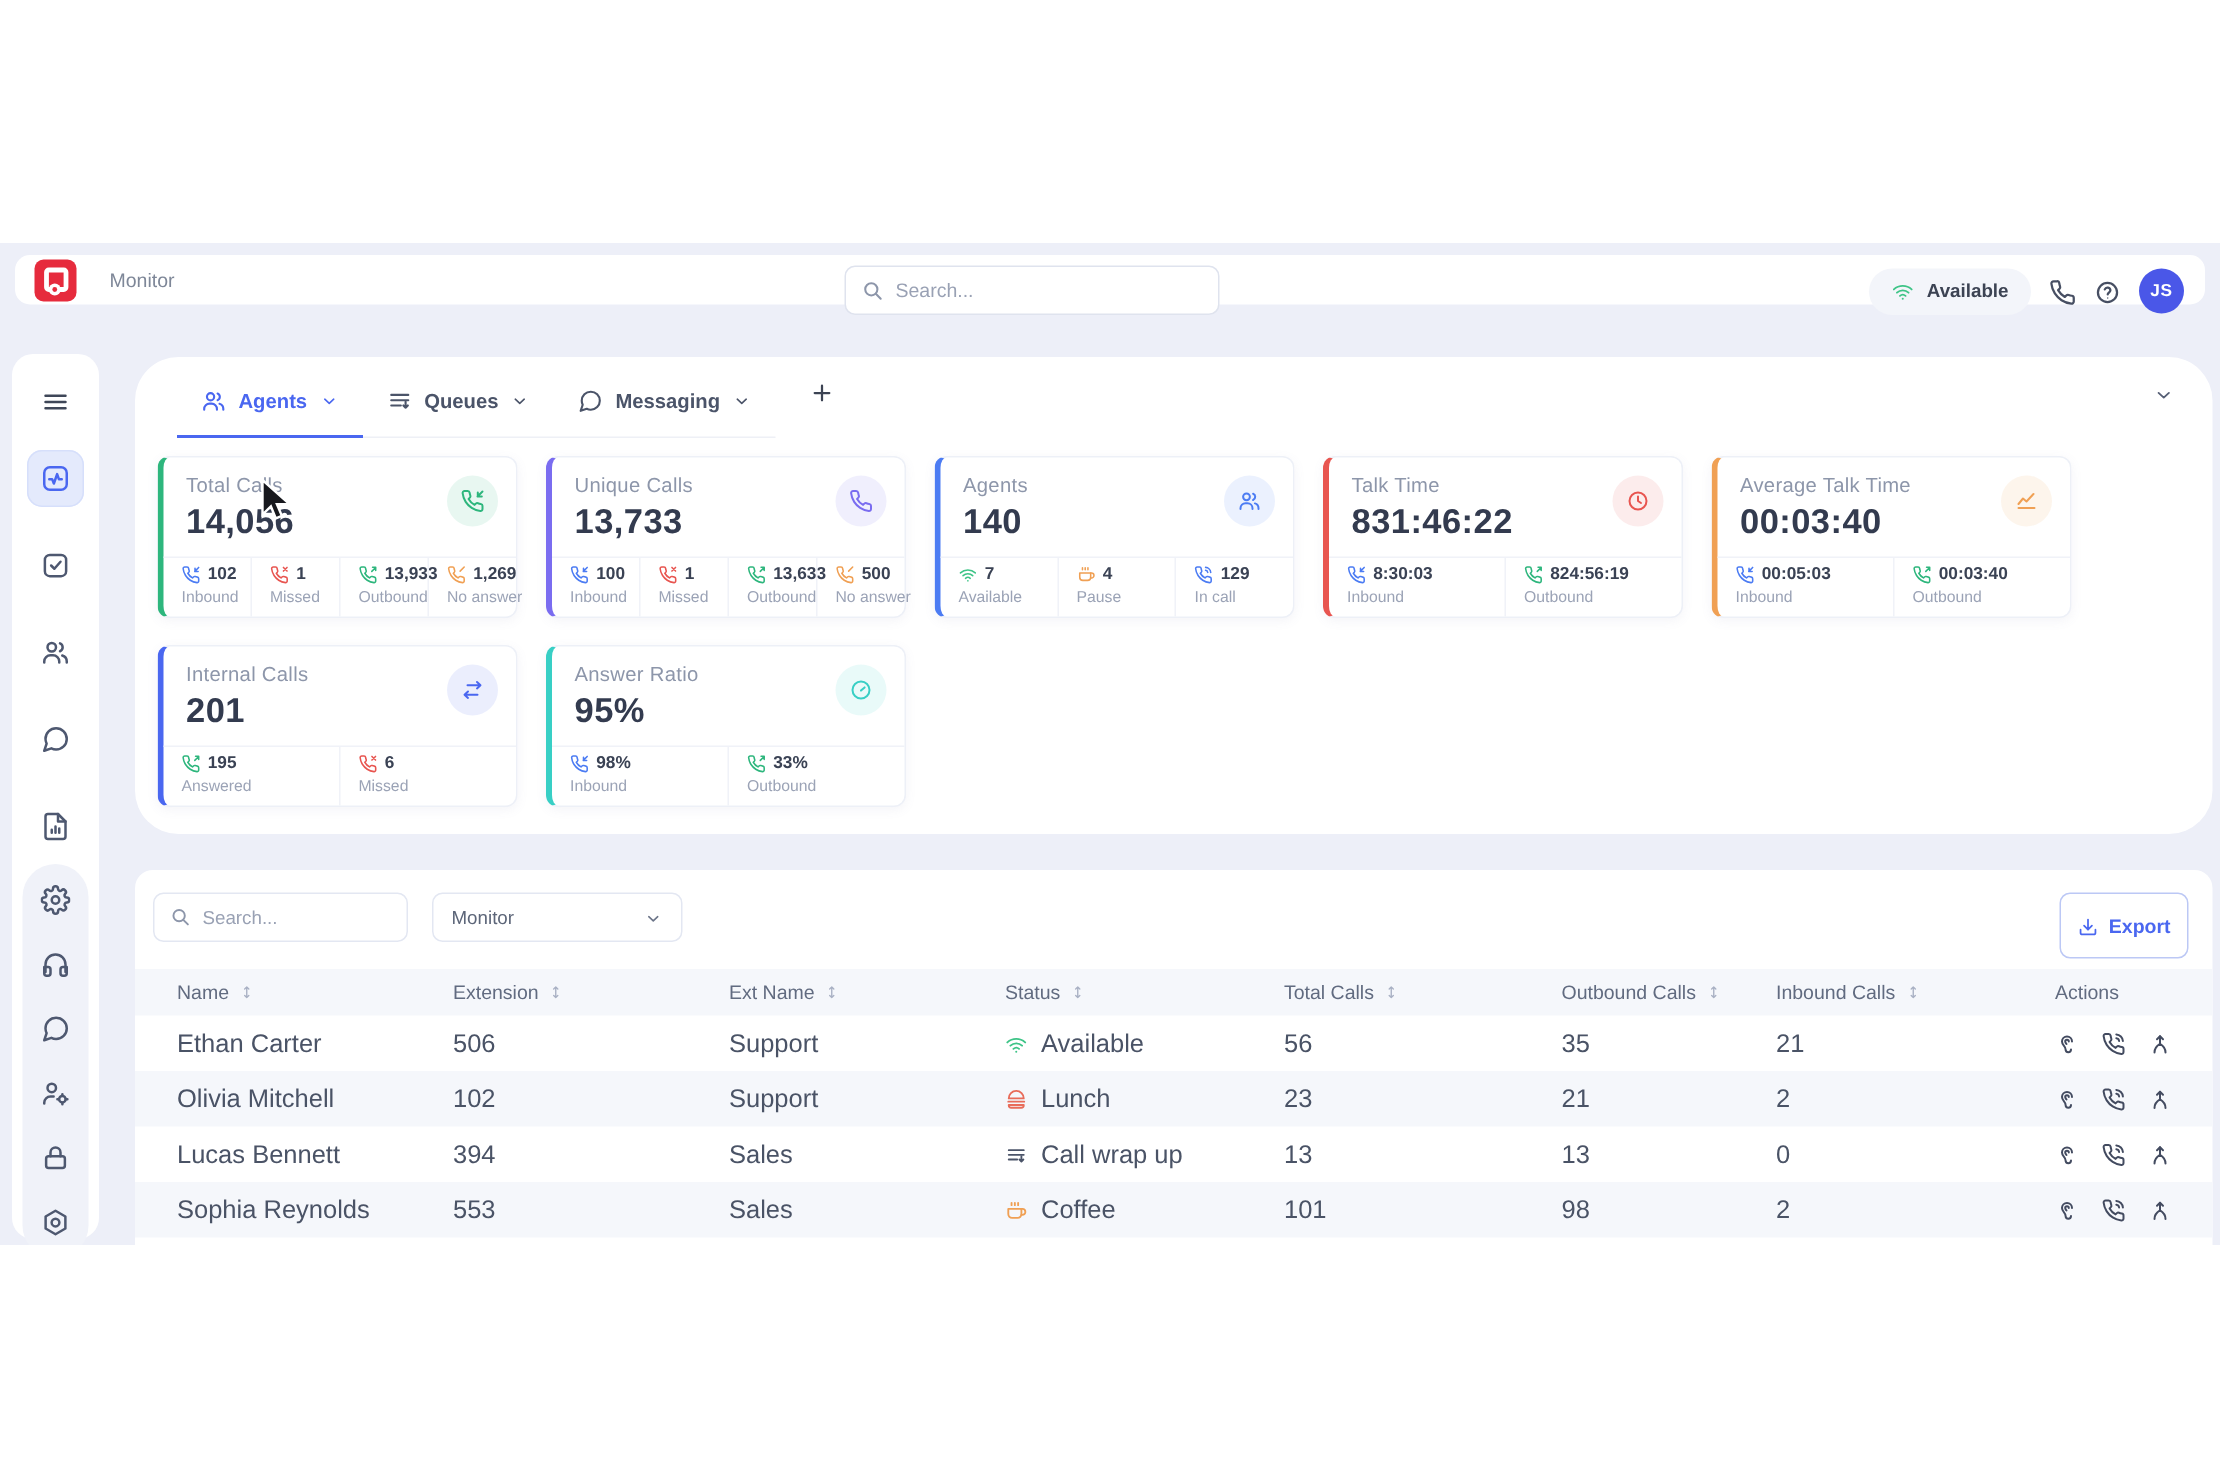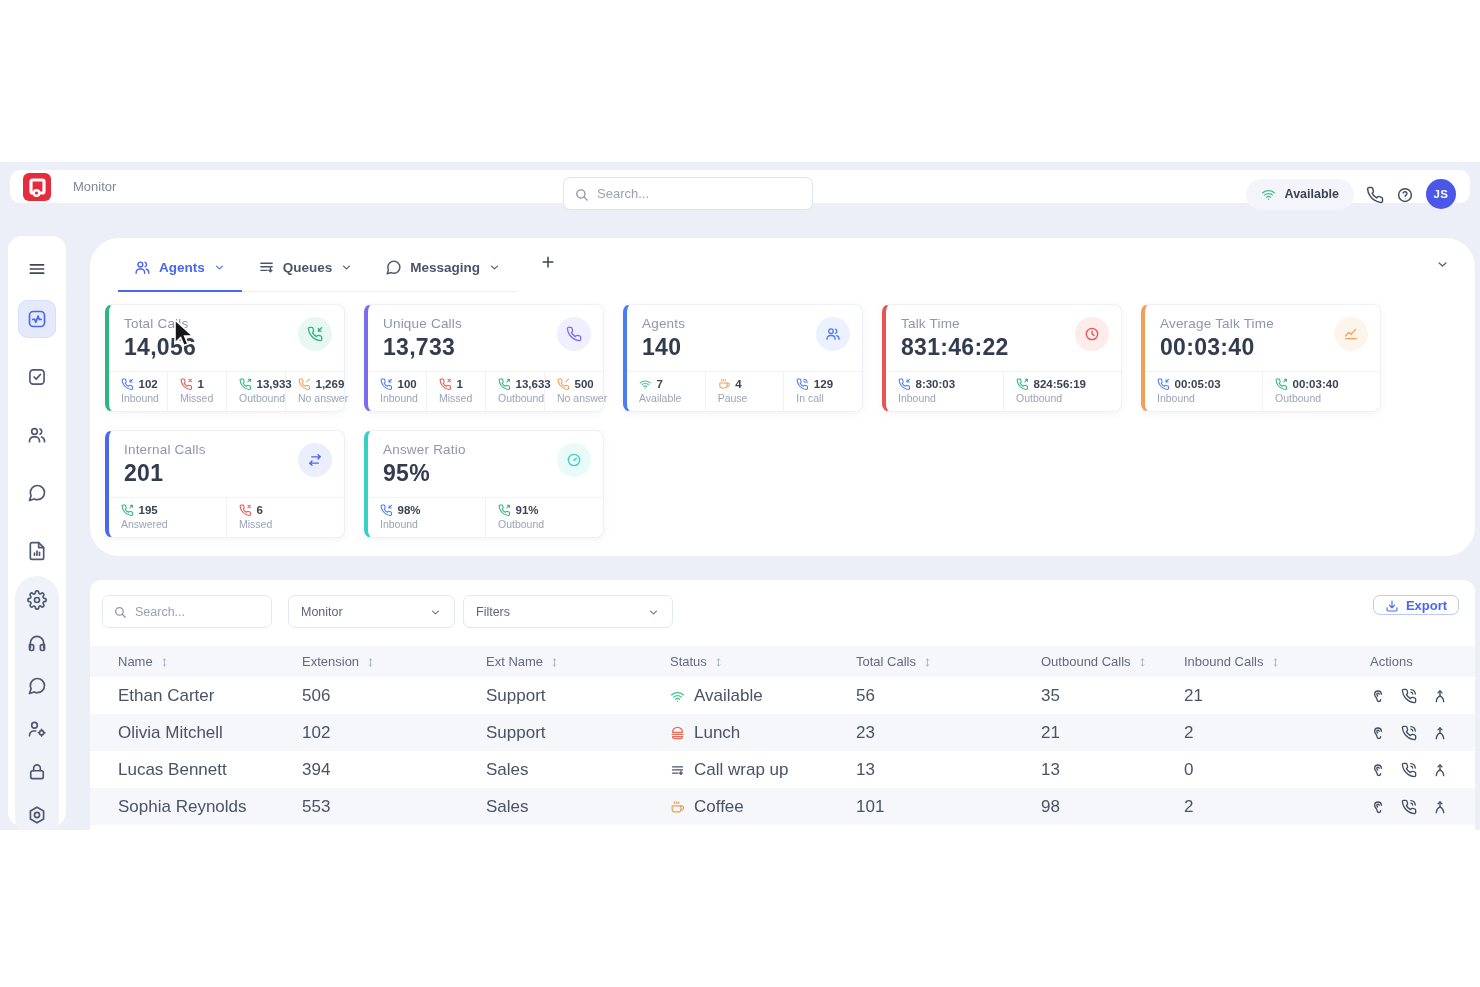--- a/index.html
+++ b/index.html
@@ -64,21 +64,21 @@
   
   .controls { position:absolute; left:12px; right:16px; top:15px; height:33px; display:flex; gap:8px; }
   .tsearch { width:170px; height:33px; border:1px solid #e3e7f2; border-radius:7px; display:flex; align-items:center; padding:0 10px; gap:8px; color:#8d96aa; }
   .tsearch .ic { font-size:14px; stroke-width:2.2; }
   .tsearch input { border:none; outline:none; width:100%; font-size:12.5px; color:#4a5366; font-family:inherit; background:transparent; }
   .tsearch input::placeholder { color:#99a1b4; }
   .dropdown { height:33px; border:1px solid #e3e7f2; border-radius:7px; display:flex; align-items:center; justify-content:space-between; padding:0 12px; font-size:12.5px; color:#5d6679; cursor:pointer; }
   .dropdown .ic { font-size:13px; color:#6b7488; }
   .dd-columns { width:167px; margin-left:8px; }
   .dd-filters { width:210px; }
-  .export-btn { margin-left:auto; width:86px; height:20px; border:1px solid #bcc8f5; border-radius:7px; background:#fff; color:#4a67f0; font-size:13px; font-weight:bold; font-family:inherit; display:flex; align-items:center; justify-content:center; gap:7px; cursor:pointer; }
+  .export-btn { margin-left:auto; width:86px; height:44px; border:1px solid #bcc8f5; border-radius:7px; background:#fff; color:#4a67f0; font-size:13px; font-weight:bold; font-family:inherit; display:flex; align-items:center; justify-content:center; gap:7px; cursor:pointer; }
   .export-btn .ic { font-size:14px; }
 
   
   .tbl { position:absolute; left:0; right:0; top:66px; }
   .thead, .trow { display:grid; grid-template-columns:184px 184px 184px 186px 185px 143px 186px 1fr; padding-left:28px; align-items:center; }
   .thead { height:31px; background:#f5f7fb; font-size:13px; color:#616b80; }
   .th { display:flex; align-items:center; gap:6px; cursor:pointer; }
   .th .sort { font-size:11px; color:#a9b1c4; stroke-width:1.8; }
   .trow { height:37px; font-size:17px; color:#4a5366; }
   .trow.striped { background:#f5f7fb; }
@@ -522,46 +522,40 @@
                   <span>98%</span>
                 </div>
       <div class="sub-label">Inbound</div>
               </div>
               <div class="sub">
       <div class="sub-top">
                   <span style="color:#2eb67d"><svg class="ic" viewBox="0 0 24 24">
                       <path d="M22 16.92v3a2 2 0 0 1-2.18 2 19.79 19.79 0 0 1-8.63-3.07 19.5 19.5 0 0 1-6-6 19.79 19.79 0 0 1-3.07-8.67A2 2 0 0 1 4.11 2h3a2 2 0 0 1 2 1.72 12.84 12.84 0 0 0 .7 2.81 2 2 0 0 1-.45 2.11L8.09 9.91a16 16 0 0 0 6 6l1.27-1.27a2 2 0 0 1 2.11-.45 12.84 12.84 0 0 0 2.81.7A2 2 0 0 1 22 16.92z"></path>
                       <path d="M17 7.5l5-5M18 2.3h4v4"></path>
                     </svg></span>
-                  <span>91%</span>
+                  <span>33%</span>
                 </div>
       <div class="sub-label">Outbound</div>
               </div>
             </div>
           </div>
         </div>
     </section>
 
     <section class="panel table-panel">
       <div class="controls">
         <div class="tsearch">
           <span><svg class="ic" viewBox="0 0 24 24">
                 <circle cx="11" cy="11" r="6.5"></circle>
                 <path d="M15.8 15.8L21 21"></path>
               </svg></span>
           <input placeholder="Search..." style="">
         </div>
         <div class="dropdown dd-columns">
           <span>Monitor</span>
-          <span><svg class="ic" viewBox="0 0 24 24">
-                <path d="M6.5 9.5l5.5 5 5.5-5"></path>
-              </svg></span>
-        </div>
-        <div class="dropdown dd-filters">
-          <span>Filters</span>
           <span><svg class="ic" viewBox="0 0 24 24">
                 <path d="M6.5 9.5l5.5 5 5.5-5"></path>
               </svg></span>
         </div>
         <button class="export-btn">
           <span><svg class="ic" viewBox="0 0 24 24">
                 <path d="M20.5 15v3.5a2 2 0 0 1-2 2h-13a2 2 0 0 1-2-2V15"></path>
                 <path d="M7.5 10.5L12 15l4.5-4.5M12 15V3.5"></path>
               </svg></span>
           <span>Export</span>

